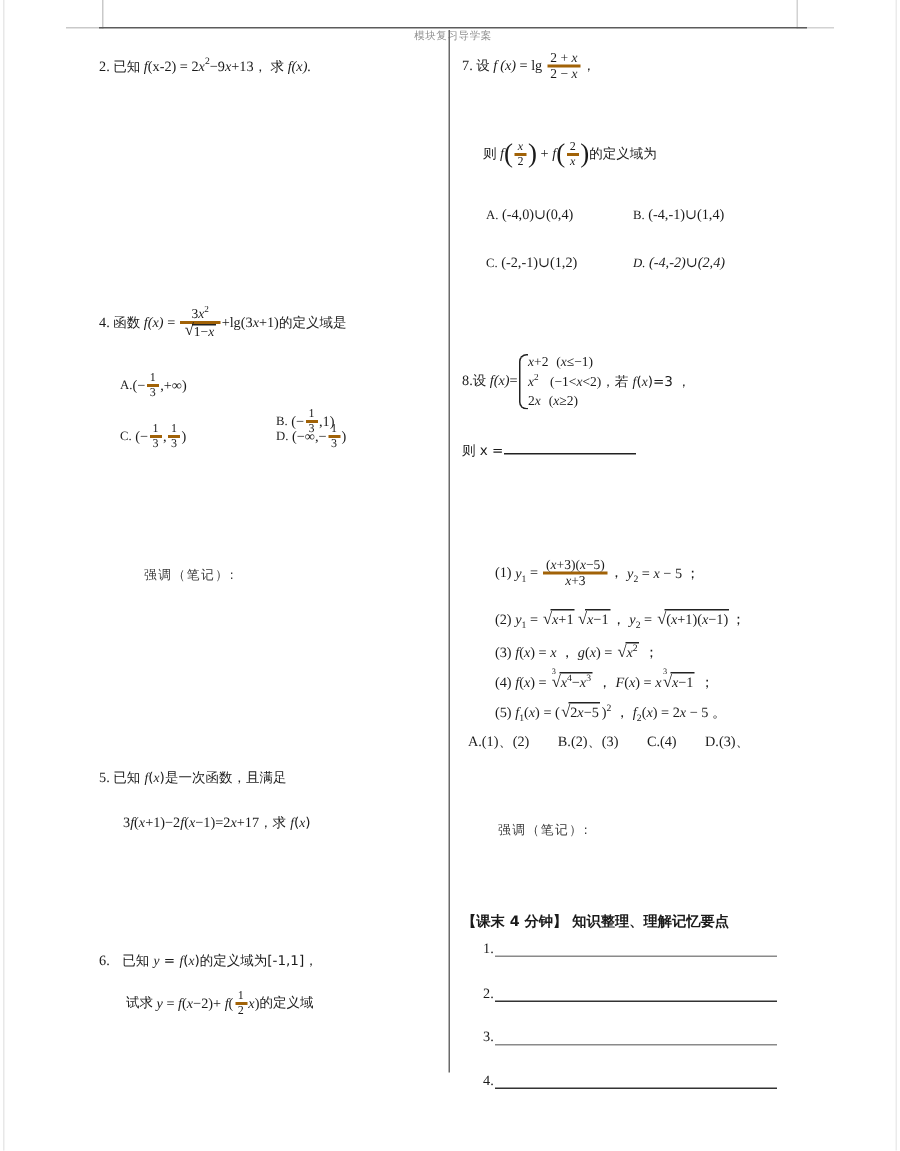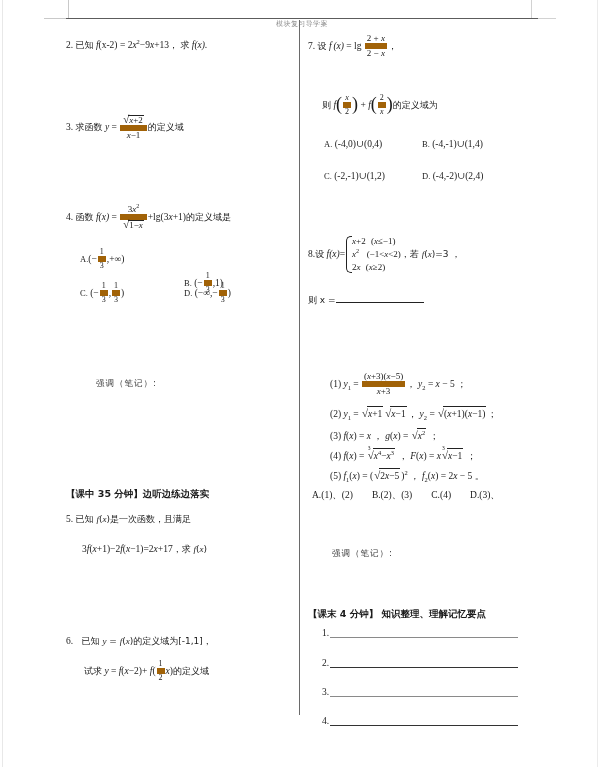--- a/index.html
+++ b/index.html
@@ -143,21 +143,21 @@
     top: -0.5px;
   }
   .frac > .nu {
     display: block;
     padding: 0 2px;
     font-size: 9px;
   }
   .frac > .de {
     display: block;
     padding: 0 2px;
-    border-top: 6px solid #a16207;
+    border-top: 2px solid #a16207;
     font-size: 9px;
   }
   .frac.sm > .nu, .frac.sm > .de { font-size: 8px; }
   .sqrt {
     display: inline-block;
     position: relative;
     padding-left: 5px;
     margin: 0 1px;
   }
   .sqrt::before {
@@ -278,30 +278,20 @@
       <div class="blk q" style="left:0; top:18px;">
         <span class="num">2.</span>
         <span class="cn">已知</span>
         <span class="ital">f</span><span>(x-2)</span>
         <span>=</span>
         <span>2<span class="ital">x</span><sup>2</sup>−9<span class="ital">x</span>+13</span><span class="cn">，</span>
         <span class="cn">求</span>
         <span class="ital">f(x).</span>
       </div>
 
-      <div class="blk q" style="left:0; top:95px;">
-        <span class="num">3.</span>
-        <span class="cn">求函数</span>
-        <span class="ital">y</span>
-        <span>=</span>
-        <span class="frac">
-          <span class="nu"><span class="sqrt"><span class="rad"><span class="ital">x</span>+2</span></span></span>
-          <span class="de"><span class="ital">x</span>−1</span>
-        </span><span class="cn">的定义域</span>
-      </div>
 
       <div class="blk q" style="left:0; top:185px;">
         <span class="num">4.</span>
         <span class="cn">函数</span>
         <span class="ital">f(x)</span>
         <span>=</span>
         <span class="frac">
           <span class="nu">3<span class="ital">x</span><sup>2</sup></span>
           <span class="de"><span class="sqrt"><span class="rad">1−<span class="ital">x</span></span></span></span>
         </span><span>+</span><span>lg(3<span class="ital">x</span>+1)</span><span class="cn">的定义域是</span>
@@ -318,21 +308,20 @@
         <span class="opt-label">C.</span>
         <span>(−<span class="frac sm"><span class="nu">1</span><span class="de">3</span></span>,<span class="frac sm"><span class="nu">1</span><span class="de">3</span></span>)</span>
       </div>
       <div class="opt-row" style="left:118px; top:262px;">
         <span class="opt-label">D.</span>
         <span>(−∞,−<span class="frac sm"><span class="nu">1</span><span class="de">3</span></span>)</span>
       </div>
 
       <div class="blk note-label" style="left:30px; top:358px;">强调（笔记）:</div>
 
-      <div class="blk section-head" style="left:0; top:468px;">【课中 35 分钟】边听边练边落实</div>
 
       <div class="blk q" style="left:0; top:492px;">
         <span class="num">5.</span>
         <span class="cn">已知 <span class="ital">f</span>(<span class="ital">x</span>)是一次函数，且满足</span>
       </div>
       <div class="blk q q-indent" style="left:0; top:522px;">
         <span>3<span class="ital">f</span>(<span class="ital">x</span>+1)−2<span class="ital">f</span>(<span class="ital">x</span>−1)=2<span class="ital">x</span>+17</span><span class="cn">，求 <span class="ital">f</span>(<span class="ital">x</span>)</span>
       </div>
 
       <div class="blk q" style="left:0; top:614px;">
@@ -372,21 +361,21 @@
         <span>(-4,0)∪(0,4)</span>
       </div>
       <div class="opt-row" style="left:114px; top:118px;">
         <span class="opt-label">B.</span>
         <span>(-4,-1)∪(1,4)</span>
       </div>
       <div class="opt-row" style="left:16px; top:150px;">
         <span class="opt-label">C.</span>
         <span>(-2,-1)∪(1,2)</span>
       </div>
-      <div class="opt-row" style="left:114px; top:150px;">
+      <div class="opt-row" style="left:114px; top:150px;font-style:italic;">
         <span class="opt-label">D.</span>
         <span>(-4,-2)∪(2,4)</span>
       </div>
 
       <div class="blk q" style="left:0; top:215px;">
         <span class="num">8.</span><span class="cn">设</span>
         <span class="ital"><span class="ital">f</span>(<span class="ital">x</span>)</span><span>=</span><span class="piece">
           <span class="pl"><span class="ital">x</span>+2 <span class="cond">(<span class="ital">x</span>≤−1)</span></span>
           <span class="pl"><span class="ital">x</span><sup>2</sup> &nbsp;<span class="cond">(−1&lt;<span class="ital">x</span>&lt;2)</span></span>
           <span class="pl">2<span class="ital">x</span> <span class="cond">(<span class="ital">x</span>≥2)</span></span>

